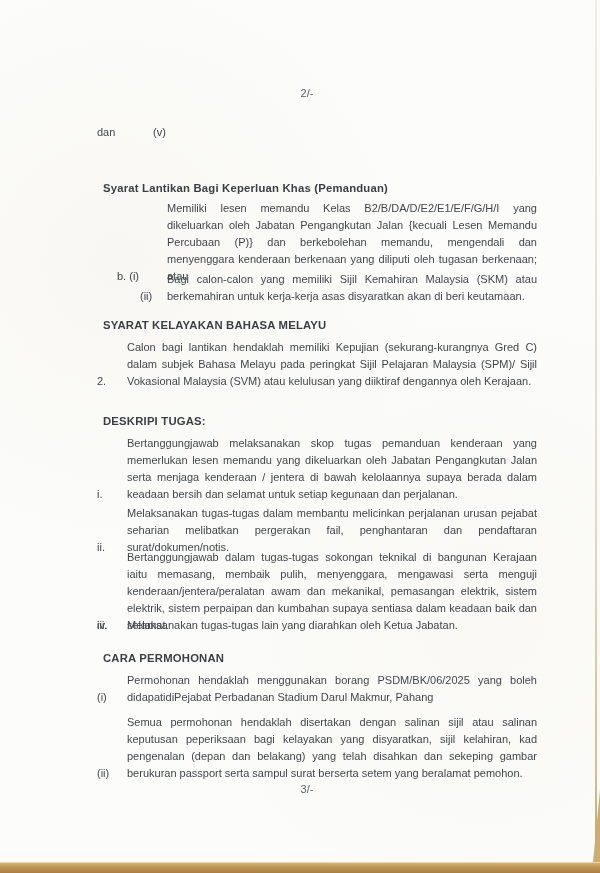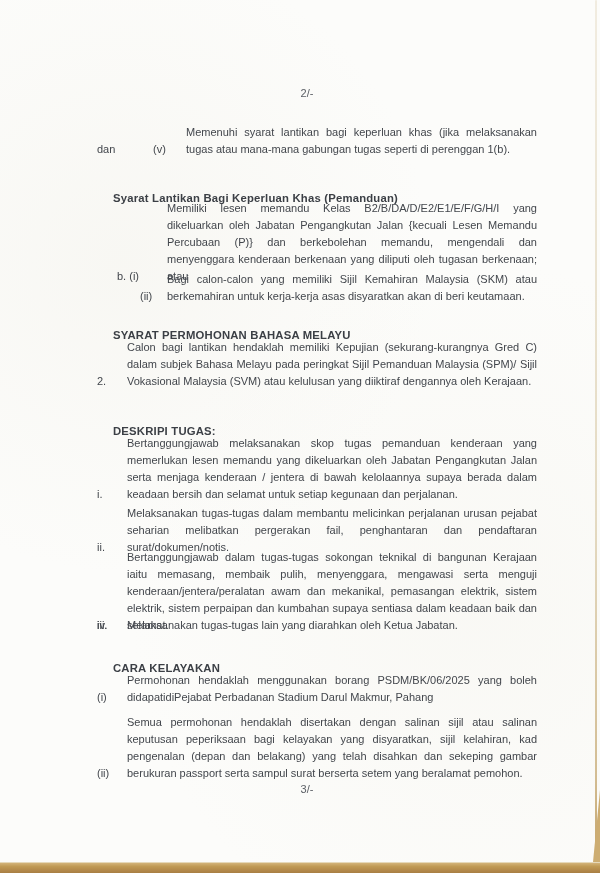--- a/index.html
+++ b/index.html
@@ -23,21 +23,21 @@
   }
   .row{
     position:absolute;left:97px;display:flex;align-items:flex-end;
   }
   .cell{flex:0 0 auto;display:block;}
   .lead{width:56px;}
   .body{
     flex:0 0 auto;text-align:justify;text-justify:inter-word;
   }
   .heading{
-    position:absolute;left:97px;margin:16px;
+    position:absolute;left:97px;margin:6px;
     font-weight:bold;font-size:11.3px;color:#3b3f45;
     letter-spacing:.2px;
   }
   .heading.u{}
   .paper-edge-right{
     position:absolute;top:0;right:3px;bottom:11px;width:2px;
     background:linear-gradient(180deg,#f1ece0 0%,#e4dac2 60%,#d3bd93 90%,#c3a267 100%);
     border-radius:1px;
   }
   .corner-wedge{
@@ -56,40 +56,39 @@
 </head>
 <body>
 
 <div class="page">
 
   <div class="pageno" style="top:85px">2/-</div>
 
   <div class="row" style="top:124px">
     <span class="cell lead">dan</span>
     <span class="cell" style="width:33px">(v)</span>
-    <div class="body" style="width:351px">Memenuhi syarat lantikan bagi keperluan khas (jika melaksanakan tugas atau mana-mana gabungan tugas seperti di perenggan 1(b).</div>
   </div>
 
   <div class="heading" style="top:174px">Syarat Lantikan Bagi Keperluan Khas (Pemanduan)</div>
 
   <div class="row" style="top:200px;left:117px">
     <span class="cell" style="width:50px">b. (i)</span>
     <div class="body" style="width:370px">Memiliki lesen memandu Kelas B2/B/DA/D/E2/E1/E/F/G/H/I yang dikeluarkan oleh Jabatan Pengangkutan Jalan {kecuali Lesen Memandu Percubaan (P)} dan berkebolehan memandu, mengendali dan menyenggara kenderaan berkenaan yang diliputi oleh tugasan berkenaan; atau</div>
   </div>
 
   <div class="row" style="top:271px;left:140px">
     <span class="cell" style="width:27px">(ii)</span>
     <div class="body" style="width:370px">Bagi calon-calon yang memiliki Sijil Kemahiran Malaysia (SKM) atau berkemahiran untuk kerja-kerja asas disyaratkan akan di beri keutamaan.</div>
   </div>
 
-  <div class="heading" style="top:311px">SYARAT PERMOHONAN BAHASA MELAYU</div>
+  <div class="heading" style="top:311px">SYARAT KELAYAKAN BAHASA MELAYU</div>
 
   <div class="row" style="top:339px">
     <span class="cell" style="width:30px">2.</span>
-    <div class="body" style="width:410px">Calon bagi lantikan hendaklah memiliki Kepujian (sekurang-kurangnya Gred C) dalam subjek Bahasa Melayu pada peringkat Sijil Pemanduan Malaysia (SPM)/ Sijil Vokasional Malaysia (SVM) atau kelulusan yang diiktiraf dengannya oleh Kerajaan.</div>
+    <div class="body" style="width:410px">Calon bagi lantikan hendaklah memiliki Kepujian (sekurang-kurangnya Gred C) dalam subjek Bahasa Melayu pada peringkat Sijil Pelajaran Malaysia (SPM)/ Sijil Vokasional Malaysia (SVM) atau kelulusan yang diiktiraf dengannya oleh Kerajaan.</div>
   </div>
 
   <div class="heading u" style="top:407px">DESKRIPI TUGAS:</div>
 
   <div class="row" style="top:435px">
     <span class="cell" style="width:30px">i.</span>
     <div class="body" style="width:410px">Bertanggungjawab melaksanakan skop tugas pemanduan kenderaan yang memerlukan lesen memandu yang dikeluarkan oleh Jabatan Pengangkutan Jalan serta menjaga kenderaan / jentera di bawah kelolaannya supaya berada dalam keadaan bersih dan selamat untuk setiap kegunaan dan perjalanan.</div>
   </div>
 
   <div class="row" style="top:505px">
@@ -100,21 +99,21 @@
   <div class="row" style="top:549px">
     <span class="cell" style="width:30px">iii.</span>
     <div class="body" style="width:410px">Bertanggungjawab dalam tugas-tugas sokongan teknikal di bangunan Kerajaan iaitu memasang, membaik pulih, menyenggara, mengawasi serta menguji kenderaan/jentera/peralatan awam dan mekanikal, pemasangan elektrik, sistem elektrik, sistem perpaipan dan kumbahan supaya sentiasa dalam keadaan baik dan selamat.</div>
   </div>
 
   <div class="row" style="top:617px">
     <span class="cell" style="width:30px">iv.</span>
     <div class="body" style="width:410px">Melaksanakan tugas-tugas lain yang diarahkan oleh Ketua Jabatan.</div>
   </div>
 
-  <div class="heading" style="top:644px">CARA KELAYAKAN</div>
+  <div class="heading" style="top:644px">CARA PERMOHONAN</div>
 
   <div class="row" style="top:672px">
     <span class="cell" style="width:30px">(i)</span>
     <div class="body" style="width:410px">Permohonan hendaklah menggunakan borang PSDM/BK/06/2025 yang boleh didapatidiPejabat Perbadanan Stadium Darul Makmur, Pahang</div>
   </div>
 
   <div class="row" style="top:714px">
     <span class="cell" style="width:30px">(ii)</span>
     <div class="body" style="width:410px">Semua permohonan hendaklah disertakan dengan salinan sijil atau salinan keputusan peperiksaan bagi kelayakan yang disyaratkan, sijil kelahiran, kad pengenalan (depan dan belakang) yang telah disahkan dan sekeping gambar berukuran passport serta sampul surat berserta setem yang beralamat pemohon.</div>
   </div>

